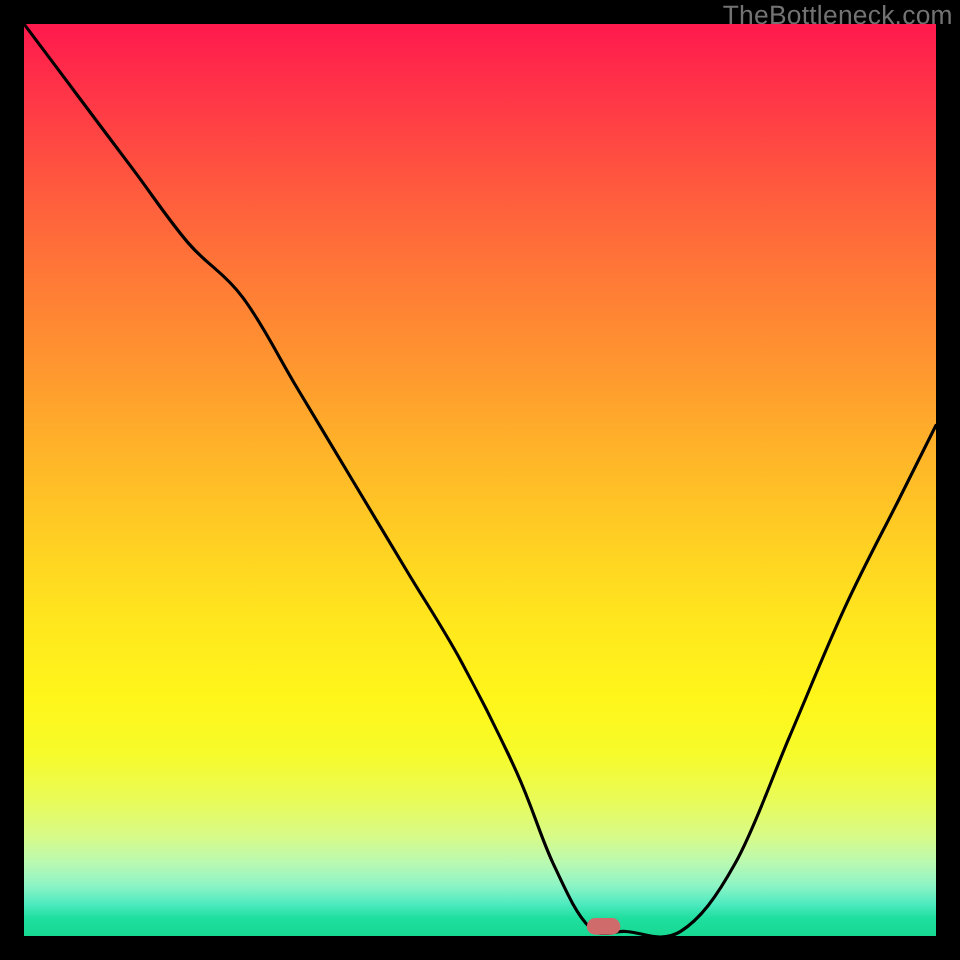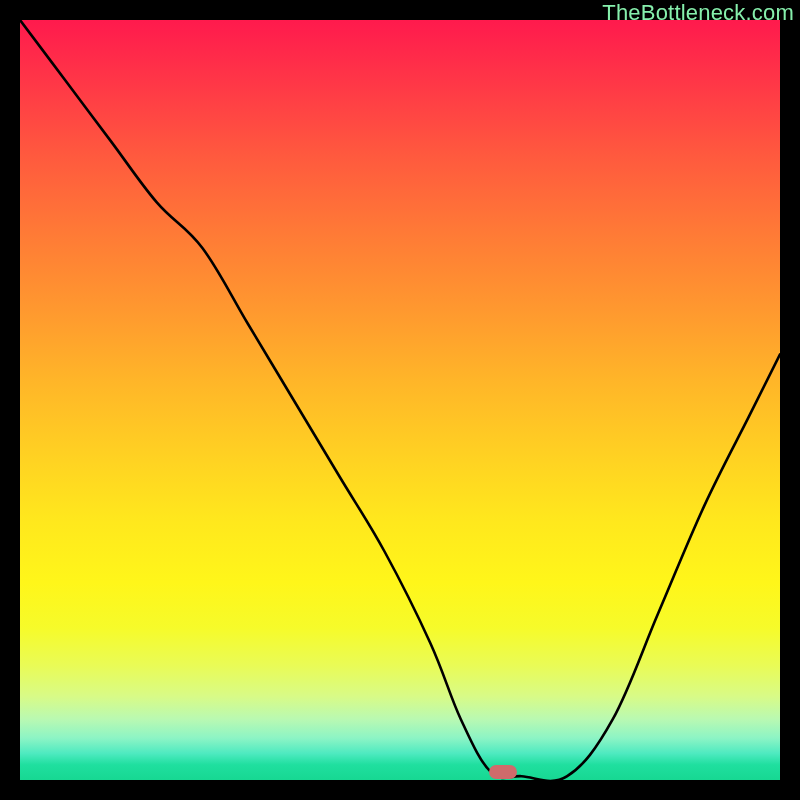--- a/index.html
+++ b/index.html
@@ -63,21 +63,21 @@
     width: 28px;
     height: 14px;
     border-radius: 7px;
     background: #cf6b6b;
     transform: translate(-50%, -50%);
   }
   .watermark {
     position: absolute;
     top: 0px;
     right: 6px;
-    color: #86efac;
+    color: #737373;
     font-size: 22px;
     font-weight: 500;
     letter-spacing: 0.2px;
     user-select: none;
     text-align: right;
   }
 </style>
 </head>
 <body>
 

